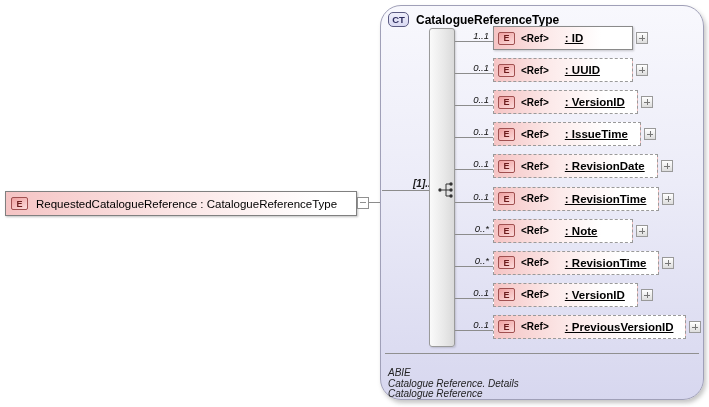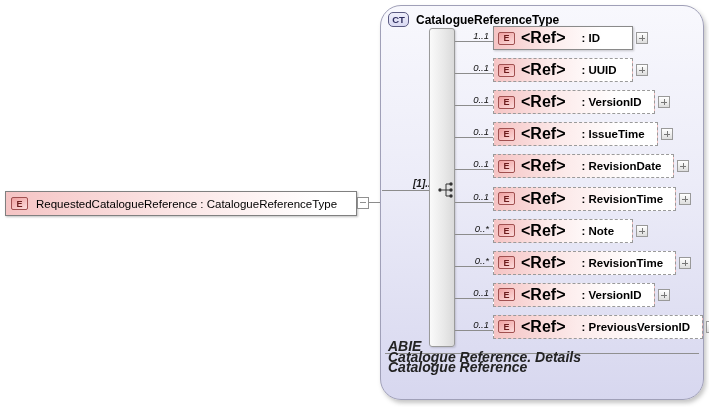--- a/index.html
+++ b/index.html
@@ -70,32 +70,32 @@
     position:absolute; left:-52px; top:0px; width:48px; text-align:right;
     font-size:9.5px; font-style:italic; color:#111;
   }
   .el-box {
     display:flex; align-items:center; height:24px; box-sizing:border-box;
     border:1px solid #8a8a8a; min-width:140px; white-space:nowrap;
     background:linear-gradient(to right, var(--element-pink,#f5c4c4) 0%, #fceaea 40%, #ffffff 78%);
     padding:0 12px 0 4px; box-shadow:1px 1px 2px rgba(0,0,0,.2);
   }
   .el-box.dashed { border:1px dashed #9a9a9a; box-shadow:none; }
-  .el-ref  { font-size:16px; font-weight:bold; color:#000; margin-left:6px; }
-  .el-name { font-size:11.5px; font-weight:bold; color:#000; margin-left:16px; }
+  .el-ref  { font-size:10px; font-weight:bold; color:#000; margin-left:6px; }
+  .el-name { font-size:11.5px; font-weight:bold; color:#000; margin-left:16px;text-decoration:underline; }
   .plus-btn {
     width:12px; height:12px; margin-left:3px; position:relative; flex:0 0 auto;
     box-sizing:border-box; border:1px solid #999;
     background:linear-gradient(to bottom,#ffffff,#dddddd);
   }
   .plus-btn::before { content:""; position:absolute; left:2px; right:2px; top:5px; height:1px; background:#777; }
   .plus-btn::after  { content:""; position:absolute; top:2px; bottom:2px; left:5px; width:1px;  background:#777; }
 
   .footer-sep { position:absolute; left:4px; top:347px; width:314px; height:1px; background:#909090; }
-  .footer { position:absolute; left:7px; top:335px; font-style:italic; font-size:14px; color:#222; line-height:10.5px;font-weight:bold; }
+  .footer { position:absolute; left:7px; top:362px; font-style:italic; font-size:10px; color:#222; line-height:10.5px; }
 </style>
 </head>
 <body>
 
 <div class="page">
 
   <div class="root-el">
     <span class="e-icon">E</span>
     <span class="root-label">RequestedCatalogueReference : CatalogueReferenceType</span>
   </div>

